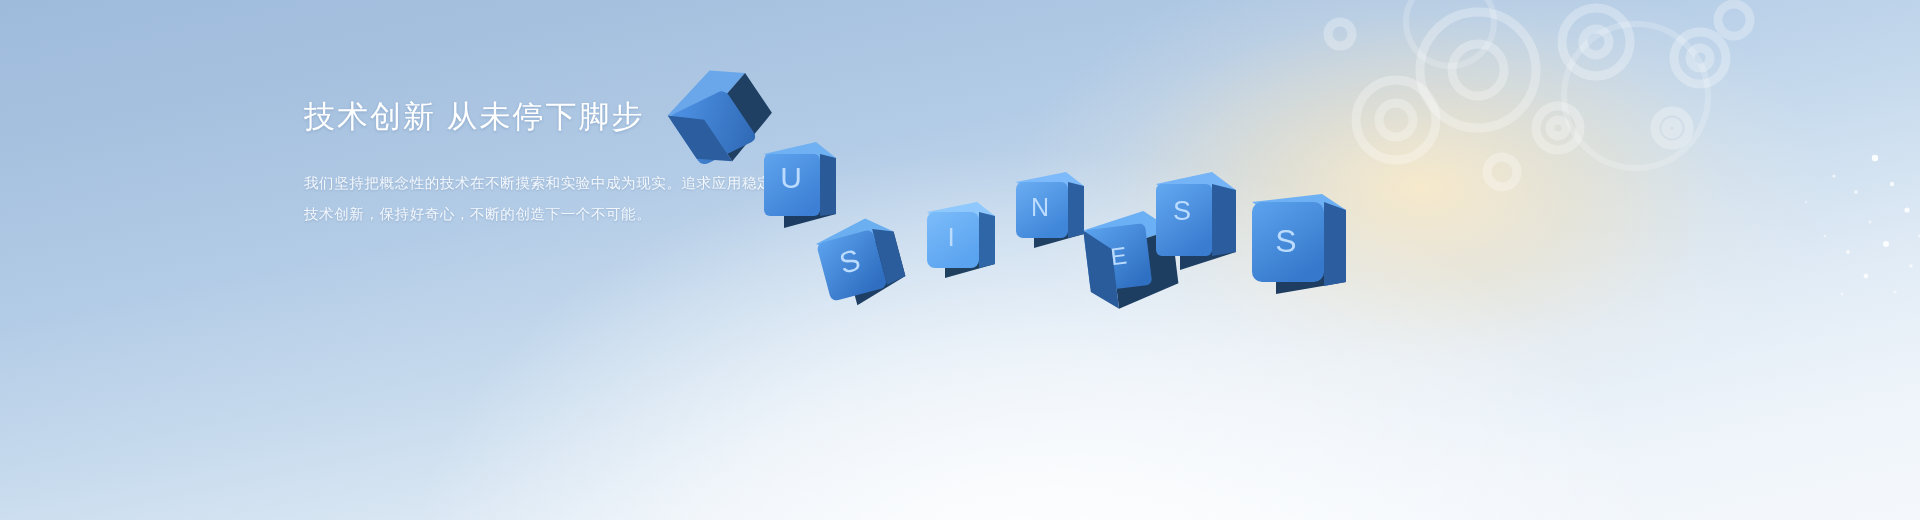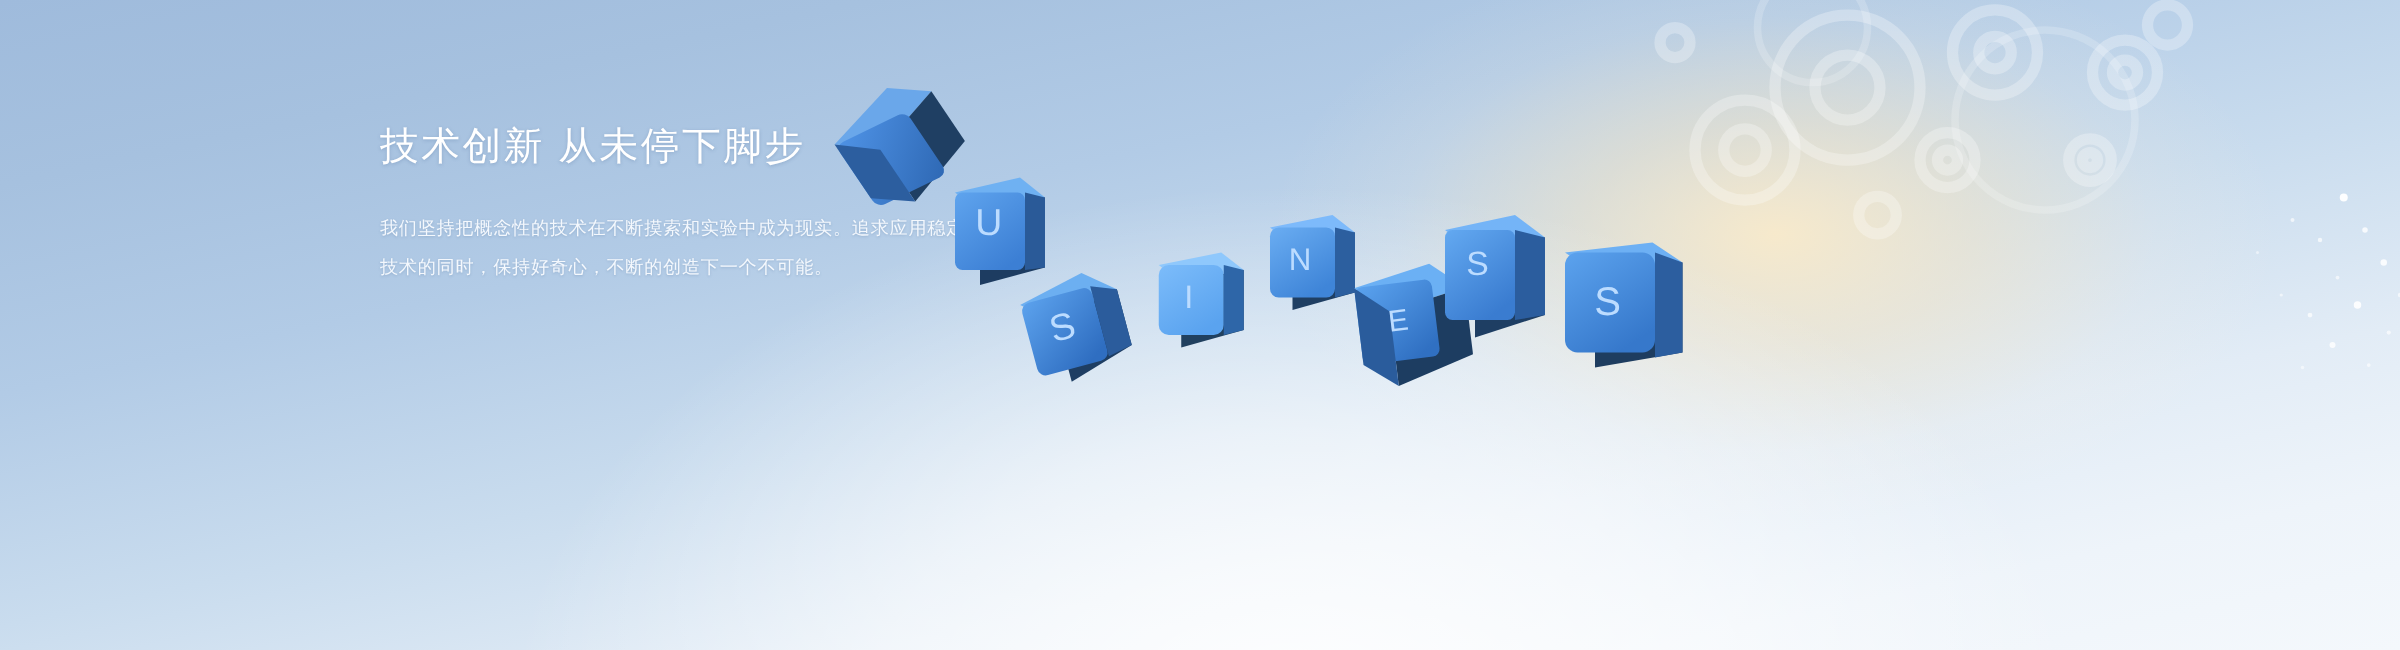--- a/index.html
+++ b/index.html
@@ -86,21 +86,21 @@
       <circle cx="186" cy="62" r="1.2" opacity=".5"></circle>
       <circle cx="222" cy="154" r="1.4" opacity=".55"></circle>
       <circle cx="300" cy="96" r="1.8" opacity=".6"></circle>
     </g>
   </svg>
 
   <div class="copy">
     <div class="headline">技术创新  从未停下脚步</div>
     <div class="sub">
       <div>我们坚持把概念性的技术在不断摸索和实验中成为现实。追求应用稳定尖端</div>
-      <div>技术的同时，保持好奇心，不断的创造下一个不可能。</div>
+      <div>技术创新，保持好奇心，不断的创造下一个不可能。</div>
     </div>
   </div>
 
   <div class="keyfield">
 
     <div class="key" style="left:672px;top:58px;transform:rotate(-34deg);">
       <svg width="120" height="120" viewBox="0 0 120 120">
         <defs>
           <linearGradient id="gb1" x1="0" y1="0" x2="1" y2="1">
             <stop offset="0" stop-color="#4f93e6"></stop>

